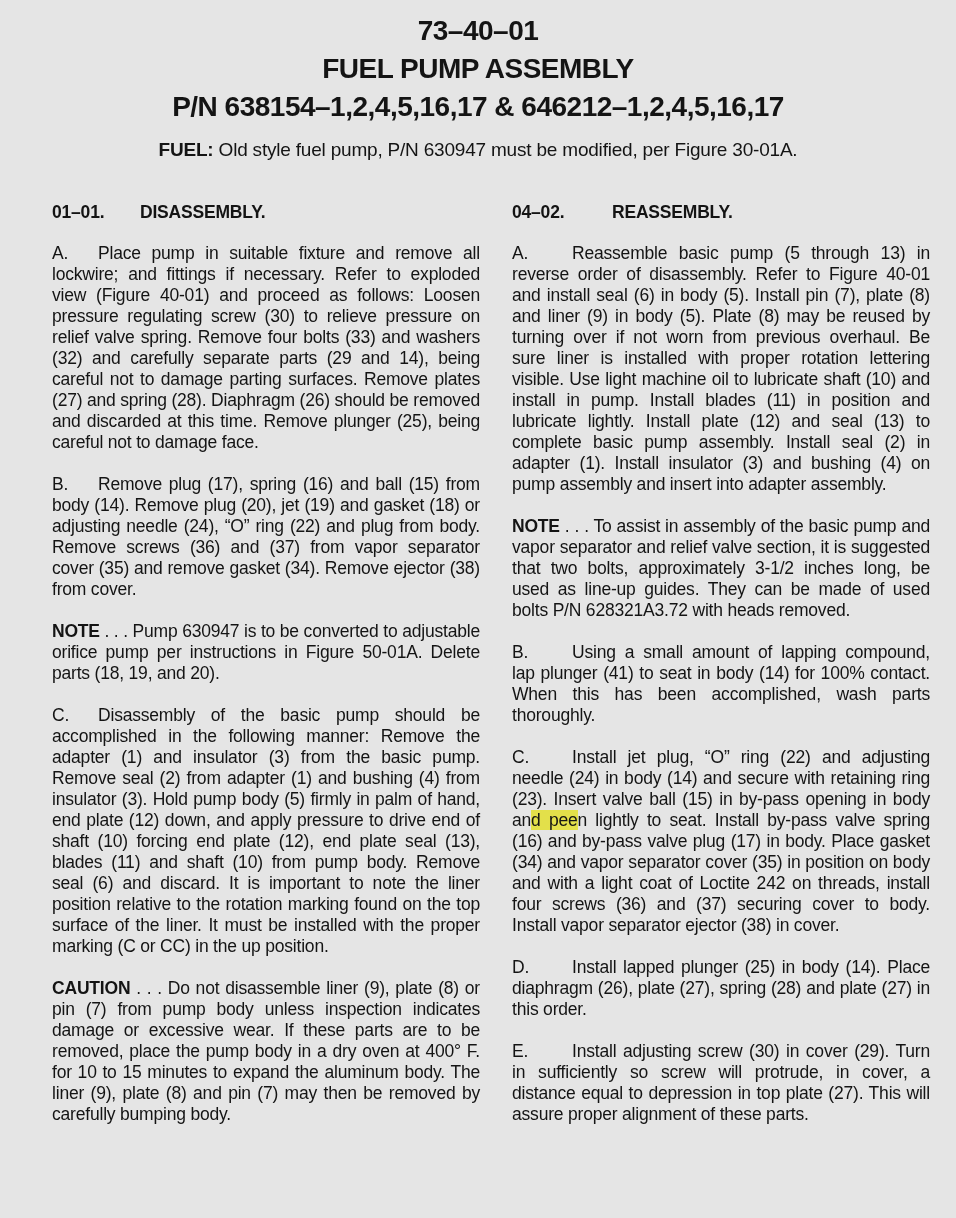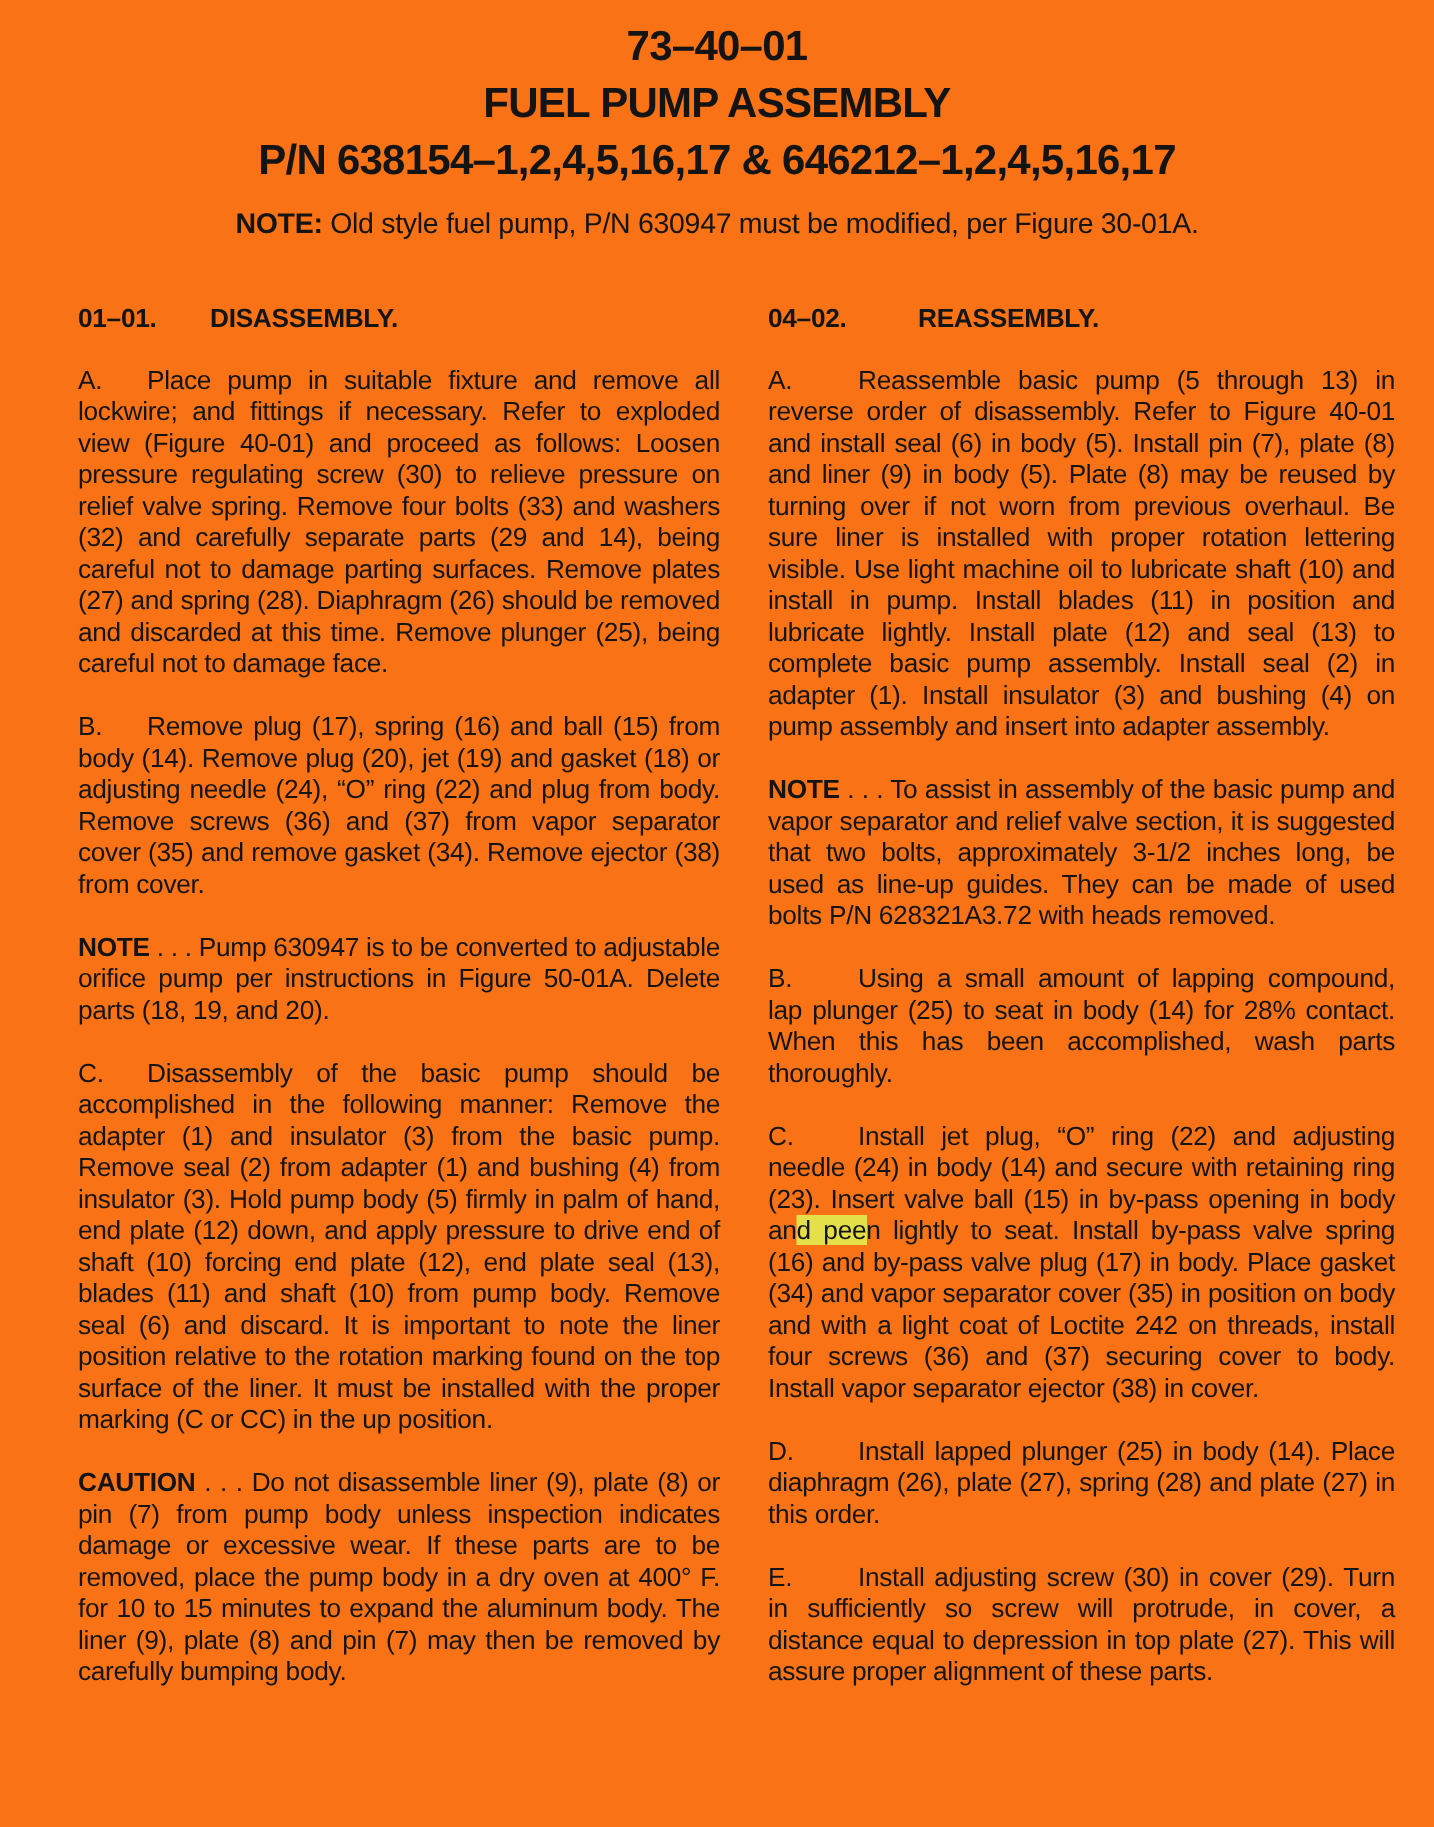--- a/index.html
+++ b/index.html
@@ -2,21 +2,21 @@
 <html><head>
 <meta charset="utf-8">
 <style>
   html, body { margin: 0; padding: 0; }
   body {
     width: 956px; height: 1218px;
     background: #ffffff;
     font-family: "Liberation Sans", sans-serif;
     color: #141414;
   }
-  .page { position: relative; width: 956px; height: 1218px; overflow: hidden; background: #f97316; }
+  .page { position: relative; width: 956px; height: 1218px; overflow: hidden; background: #e5e5e5; }
 
   
   .hdr { text-align: center; padding-top: 12px; }
   .h-doc, .h-title, .h-pn {
     font-weight: bold;
     font-size: 28px;
     line-height: 38px;
     letter-spacing: -0.5px;
   }
   .h-note { font-size: 19px; margin: 12px 0 0 0; line-height: 24px; letter-spacing: -0.2px; }
@@ -44,21 +44,21 @@
 </style>
 </head>
 <body>
 
 <div class="page">
 
   <div class="hdr">
     <div class="h-doc">73–40–01</div>
     <div class="h-title">FUEL PUMP ASSEMBLY</div>
     <div class="h-pn">P/N 638154–1,2,4,5,16,17 &amp; 646212–1,2,4,5,16,17</div>
-    <p class="h-note"><span class="b">NOTE:</span><span> Old style fuel pump, P/N 630947 must be modified, per Figure 30-01A.</span></p>
+    <p class="h-note"><span class="b">FUEL:</span><span> Old style fuel pump, P/N 630947 must be modified, per Figure 30-01A.</span></p>
   </div>
 
   <div class="cols">
 
     <section class="col left">
       <p class="sect"><span class="sect-num">01–01.</span><span>DISASSEMBLY.</span></p>
 
       <p class="para"><span class="plabel">A.</span><span>Place pump in suitable fixture and remove all lockwire; and fittings if necessary. Refer to exploded view (Figure 40-01) and proceed as follows: Loosen pressure regulating screw (30) to relieve pressure on relief valve spring. Remove four bolts (33) and washers (32) and carefully separate parts (29 and 14), being careful not to damage parting surfaces. Remove plates (27) and spring (28). Diaphragm (26) should be removed and discarded at this time. Remove plunger (25), being careful not to damage face.</span></p>
 
       <p class="para"><span class="plabel">B.</span><span>Remove plug (17), spring (16) and ball (15) from body (14). Remove plug (20), jet (19) and gasket (18) or adjusting needle (24), “O” ring (22) and plug from body. Remove screws (36) and (37) from vapor separator cover (35) and remove gasket (34). Remove ejector (38) from cover.</span></p>
@@ -70,21 +70,21 @@
       <p class="para"><span class="b">CAUTION</span><span> . . . Do not disassemble liner (9), plate (8) or pin (7) from pump body unless inspection indicates damage or excessive wear. If these parts are to be removed, place the pump body in a dry oven at 400° F. for 10 to 15 minutes to expand the aluminum body. The liner (9), plate (8) and pin (7) may then be removed by carefully bumping body.</span></p>
     </section>
 
     <section class="col right">
       <p class="sect"><span class="sect-num">04–02.</span><span>REASSEMBLY.</span></p>
 
       <p class="para"><span class="plabel">A.</span><span>Reassemble basic pump (5 through 13) in reverse order of disassembly. Refer to Figure 40-01 and install seal (6) in body (5). Install pin (7), plate (8) and liner (9) in body (5). Plate (8) may be reused by turning over if not worn from previous overhaul. Be sure liner is installed with proper rotation lettering visible. Use light machine oil to lubricate shaft (10) and install in pump. Install blades (11) in position and lubricate lightly. Install plate (12) and seal (13) to complete basic pump assembly. Install seal (2) in adapter (1). Install insulator (3) and bushing (4) on pump assembly and insert into adapter assembly.</span></p>
 
       <p class="para"><span class="b">NOTE</span><span> . . . To assist in assembly of the basic pump and vapor separator and relief valve section, it is suggested that two bolts, approximately 3-1/2 inches long, be used as line-up guides. They can be made of used bolts P/N 628321A3.72 with heads removed.</span></p>
 
-      <p class="para"><span class="plabel">B.</span><span>Using a small amount of lapping compound, lap plunger (25) to seat in body (14) for 28% contact. When this has been accomplished, wash parts thoroughly.</span></p>
+      <p class="para"><span class="plabel">B.</span><span>Using a small amount of lapping compound, lap plunger (41) to seat in body (14) for 100% contact. When this has been accomplished, wash parts thoroughly.</span></p>
 
       <p class="para"><span class="plabel">C.</span><span>Install jet plug, “O” ring (22) and adjusting needle (24) in body (14) and secure with retaining ring (23). Insert valve ball (15) in by-pass opening in body an</span><span class="hl" style="background: rgb(227, 224, 74);">d pee</span><span>n lightly to seat. Install by-pass valve spring (16) and by-pass valve plug (17) in body. Place gasket (34) and vapor separator cover (35) in position on body and with a light coat of Loctite 242 on threads, install four screws (36) and (37) securing cover to body. Install vapor separator ejector (38) in cover.</span></p>
 
       <p class="para"><span class="plabel">D.</span><span>Install lapped plunger (25) in body (14). Place diaphragm (26), plate (27), spring (28) and plate (27) in this order.</span></p>
 
       <p class="para"><span class="plabel">E.</span><span>Install adjusting screw (30) in cover (29). Turn in sufficiently so screw will protrude, in cover, a distance equal to depression in top plate (27). This will assure proper alignment of these parts.</span></p>
     </section>
 
   </div>
 </div>

